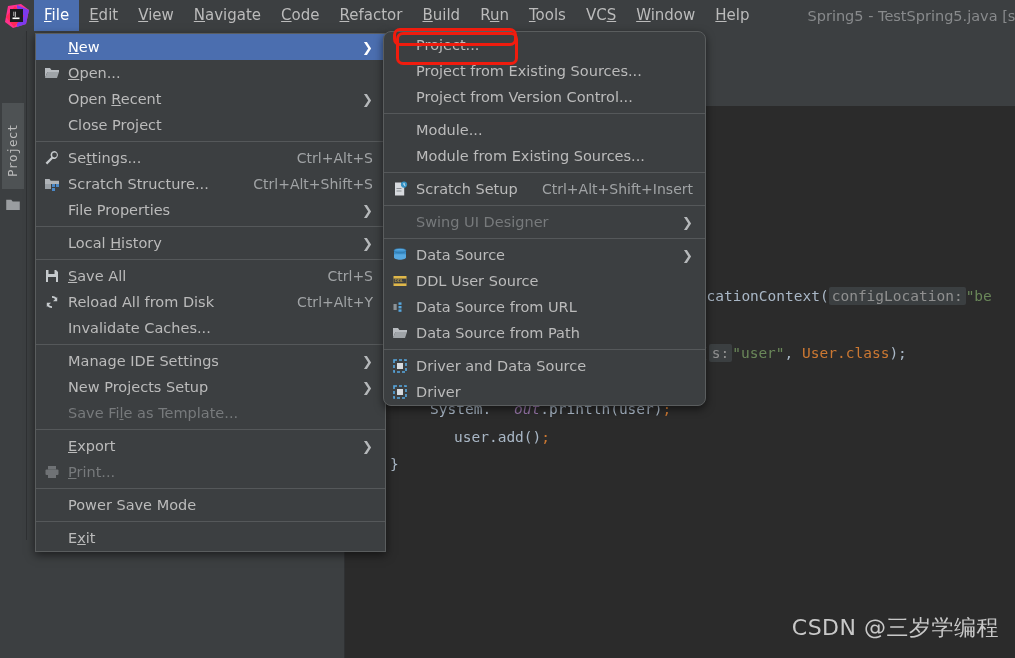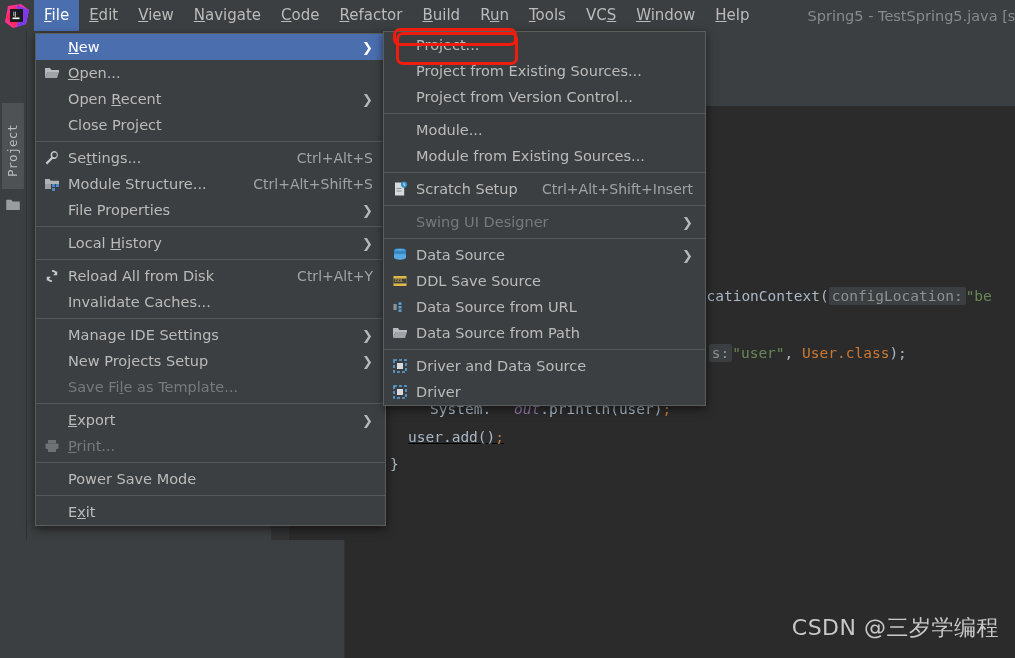--- a/index.html
+++ b/index.html
@@ -122,21 +122,21 @@
 
   
   .dropdown {
     position: absolute;
     background: #3c3f41;
     border: 1px solid #5a5d5e;
     box-shadow: 0 3px 9px rgba(0,0,0,.55);
     z-index: 40;
   }
   #file-menu { left: 35px; top: 33px; width: 349px; }
-  #new-menu  { left: 383px; top: 31px; width: 321px; }
+  #new-menu  { left: 383px; top: 31px; width: 321px; border-radius: 8px; }
 
   .mrow {
     position: relative; display: flex; align-items: center;
     height: 26px; color: #bbbbbb; font-size: 14.5px;
     padding-left: 32px; padding-right: 12px; box-sizing: border-box;
     white-space: nowrap;
   }
   .mrow.sel { background: #4b6eaf; color: #ffffff; }
   .mrow.dim, .mrow.dim .mlabel { color: #777a7c; }
   .mrow .mlabel { flex: 1 1 auto; }
@@ -200,21 +200,21 @@
   <div class="status-strip"></div>
 
   <div class="code c-plain" style="left:690px; top:262px;">=</div>
 
   <div class="code" style="left:689px; top:288px;"><span class="c-plain">licationContext(</span><span class="c-hint">configLocation:</span><span class="c-str">"be</span></div>
 
   <div class="code" style="left:700px; top:345px;"><span class="c-plain">(</span><span class="c-hint">s:</span><span class="c-str">"user"</span><span class="c-plain">, </span><span class="c-cls">User.class</span><span class="c-plain">);</span></div>
 
   <div class="code" style="left:430px; top:401px;"><span class="c-plain">System.</span><span class="c-italic">out</span><span class="c-plain">.println(user)</span><span class="c-semi">;</span></div>
 
-  <div class="code" style="left:408px; top:429px;text-decoration:underline;"><span class="c-plain">user.add()</span><span class="c-semi">;</span></div>
+  <div class="code" style="left:454px; top:429px;"><span class="c-plain">user.add()</span><span class="c-semi">;</span></div>
 
   <div class="code c-brace" style="left:390px; top:456px;">}</div>
 
   <div class="titlebar">
     <svg class="idea-logo" viewBox="0 0 26 26">
       <path d="M4 3 L17 1 L25 7 L22 21 L9 25 L1 19 Z" fill="#ff318c"></path>
       <path d="M13 2 L25 7 L22 21 L13 24 Z" fill="#7c3aed"></path>
       <path d="M2 14 L11 3 L20 13 L10 24 Z" fill="#fe2857"></path>
       <rect x="6" y="6" width="13" height="13" fill="#1b1b1f"></rect>
       <text x="9" y="13" font-size="6" fill="#ffffff" font-family="DejaVu Sans, sans-serif">IJ</text>
@@ -265,33 +265,42 @@
         <span class="mshort">Ctrl+Alt+S</span>
       </div>
       <div class="mrow">
         <svg class="micon" viewBox="0 0 16 16">
           <path d="M1 3h4.5l1.2 1.7H15V8H1z" fill="#b0b4b8"></path>
           <rect x="1" y="8" width="6" height="5" fill="#9aa0a5"></rect>
           <rect x="8" y="8" width="3" height="3" fill="#4a88c7"></rect>
           <rect x="12" y="8" width="3" height="3" fill="#4a88c7"></rect>
           <rect x="8" y="12" width="3" height="3" fill="#4a88c7"></rect>
         </svg>
-        <span class="mlabel">Module Structure...</span>
+        <span class="mlabel">Scratch Structure...</span>
         <span class="mshort">Ctrl+Alt+Shift+S</span>
       </div>
       <div class="mrow">
         <span class="mlabel">File Properties</span>
         <span class="arrow">❯</span>
       </div>
       <div class="msep"></div>
       <div class="mrow">
         <span class="mlabel"><span>Local <u class="acc">H</u>istory</span></span>
         <span class="arrow">❯</span>
       </div>
       <div class="msep"></div>
+      <div class="mrow">
+        <svg class="micon" viewBox="0 0 16 16">
+          <path d="M2 2h10l2 2v10H2z" fill="#c6cacd"></path>
+          <rect x="4.5" y="2" width="6" height="4" fill="#3c3f41"></rect>
+          <rect x="4" y="9" width="8" height="5" fill="#3c3f41"></rect>
+        </svg>
+        <span class="mlabel"><span><u class="acc">S</u>ave All</span></span>
+        <span class="mshort">Ctrl+S</span>
+      </div>
       <div class="mrow">
         <svg class="micon" viewBox="0 0 16 16">
           <path d="M8 2a6 6 0 0 1 5.3 3.2l-1.6.8A4.2 4.2 0 0 0 8 3.8V2z" fill="#c6cacd"></path>
           <path d="M13.2 3v4.2H9z" fill="#c6cacd"></path>
           <path d="M8 14a6 6 0 0 1-5.3-3.2l1.6-.8A4.2 4.2 0 0 0 8 12.2V14z" fill="#c6cacd"></path>
           <path d="M2.8 13V8.8H7z" fill="#c6cacd"></path>
         </svg>
         <span class="mlabel">Reload All from Disk</span>
         <span class="mshort">Ctrl+Alt+Y</span>
       </div>
@@ -378,21 +387,21 @@
         </svg>
         <span class="mlabel">Data Source</span>
         <span class="arrow">❯</span>
       </div>
       <div class="mrow">
         <svg class="micon" viewBox="0 0 16 16">
           <rect x="1.5" y="3" width="13" height="10" fill="#e0b84a"></rect>
           <rect x="1.5" y="5.6" width="13" height="4.8" fill="#3c3f41"></rect>
           <text x="2.6" y="9.4" font-size="4.2" fill="#e0b84a" font-family="DejaVu Sans, sans-serif">DDL</text>
         </svg>
-        <span class="mlabel">DDL Save Source</span>
+        <span class="mlabel">DDL User Source</span>
       </div>
       <div class="mrow">
         <svg class="micon" viewBox="0 0 16 16">
           <path d="M1.5 5h3.2v6H1.5z" fill="#8d9296"></path>
           <rect x="6.5" y="3.4" width="3" height="2.4" fill="#57a8e0"></rect>
           <rect x="6.5" y="7" width="3" height="2.4" fill="#57a8e0"></rect>
           <rect x="6.5" y="10.4" width="3" height="2.4" fill="#57a8e0"></rect>
         </svg>
         <span class="mlabel">Data Source from URL</span>
       </div>

